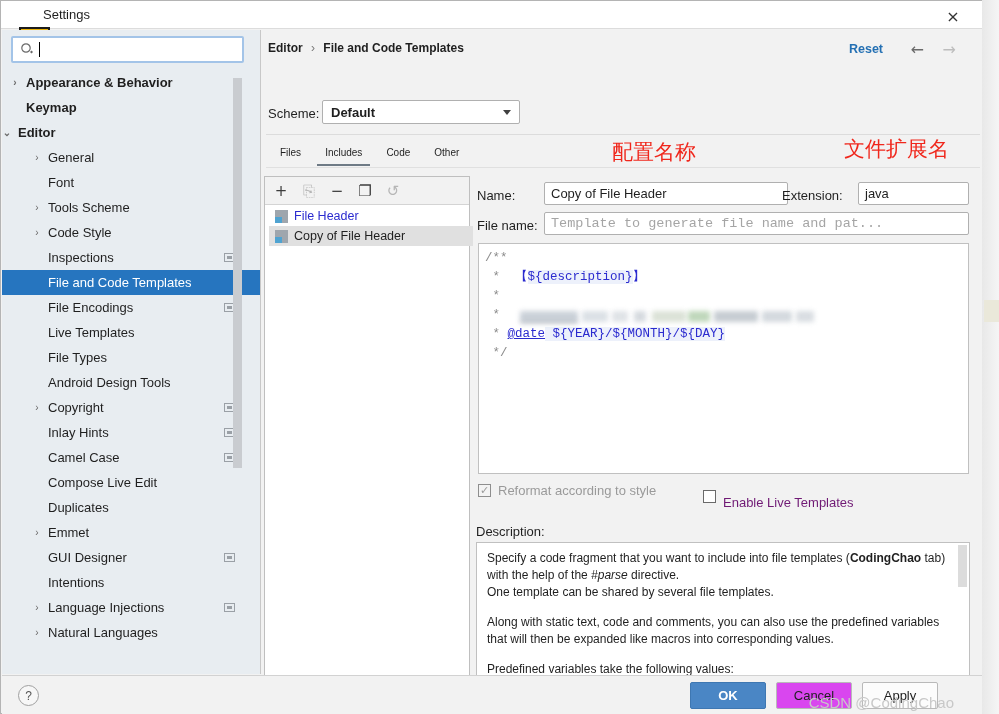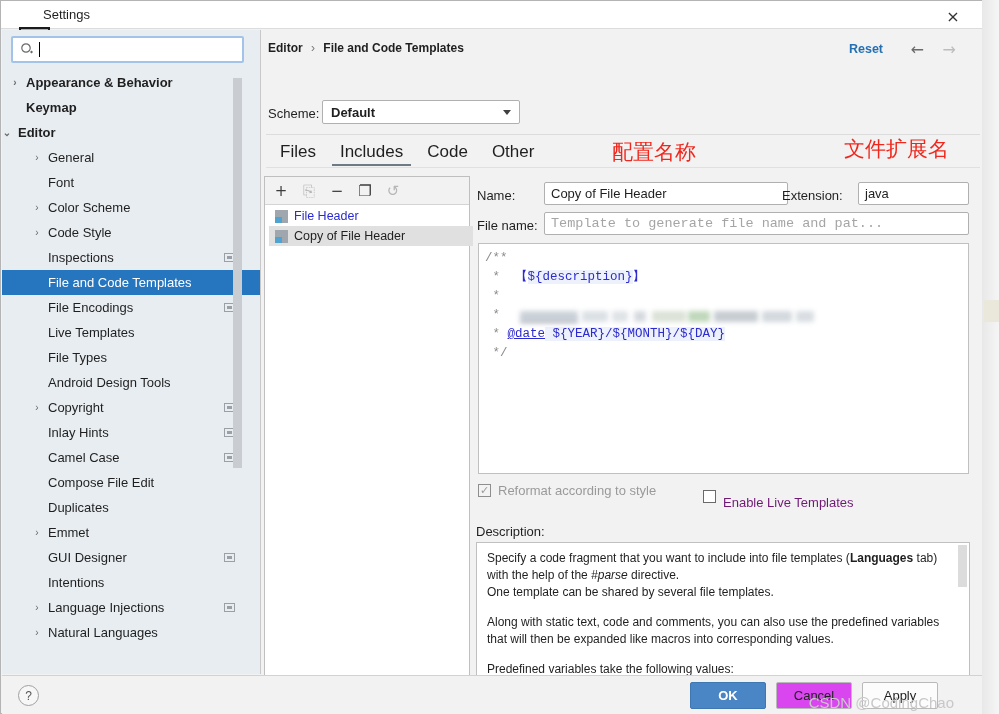--- a/index.html
+++ b/index.html
@@ -169,21 +169,21 @@
     background: #dcdcdc;
   }
 
   
   .tabs {
     position: absolute; left: 6px; top: 108px; height: 28px;
     display: flex; align-items: center; gap: 0;
   }
   .tab {
     padding: 0 12px; height: 28px; display: flex; align-items: center;
-    font-size: 17px; color: #1f1f1f; cursor: pointer; position: relative;
+    font-size: 10px; color: #1f1f1f; cursor: pointer; position: relative;
   }
   .tab.active::after {
     content: ""; position: absolute; left: 4px; right: 4px; bottom: 0;
     height: 2px; background: #6e7a85;
   }
   .hr-under-tabs {
     position: absolute; left: 4px; top: 137px; width: 714px; height: 1px;
     background: #e0e0e0;
   }
 
@@ -373,21 +373,21 @@
           </div>
           <div class="tree-item">
             <span class="tree-arrow" style="left: 28px;">›</span>
             <span class="tree-label" style="margin-left: 46px;">General</span>
           </div>
           <div class="tree-item">
             <span class="tree-label" style="margin-left: 46px;">Font</span>
           </div>
           <div class="tree-item">
             <span class="tree-arrow" style="left: 28px;">›</span>
-            <span class="tree-label" style="margin-left: 46px;">Color Scheme</span>
+            <span class="tree-label" style="margin-left: 46px;">Tools Scheme</span>
           </div>
           <div class="tree-item">
             <span class="tree-arrow" style="left: 28px;">›</span>
             <span class="tree-label" style="margin-left: 46px;">Code Style</span>
           </div>
           <div class="tree-item">
             <span class="tree-label" style="margin-left: 46px;">Inspections</span>
             <span class="tree-badge"></span>
           </div>
           <div class="tree-item selected">
@@ -413,21 +413,21 @@
           </div>
           <div class="tree-item">
             <span class="tree-label" style="margin-left: 46px;">Inlay Hints</span>
             <span class="tree-badge"></span>
           </div>
           <div class="tree-item">
             <span class="tree-label" style="margin-left: 46px;">Camel Case</span>
             <span class="tree-badge"></span>
           </div>
           <div class="tree-item">
-            <span class="tree-label" style="margin-left: 46px;">Compose File Edit</span>
+            <span class="tree-label" style="margin-left: 46px;">Compose Live Edit</span>
           </div>
           <div class="tree-item">
             <span class="tree-label" style="margin-left: 46px;">Duplicates</span>
           </div>
           <div class="tree-item">
             <span class="tree-arrow" style="left: 28px;">›</span>
             <span class="tree-label" style="margin-left: 46px;">Emmet</span>
           </div>
           <div class="tree-item">
             <span class="tree-label" style="margin-left: 46px;">GUI Designer</span>
@@ -532,21 +532,21 @@
         <span class="cbx">✓</span>
         <span class="cbx-label">Reformat according to style</span>
       </div>
       <div class="cbx-row2">
         <span class="cbx enabled"></span>
         <span class="cbx-label on">Enable Live Templates</span>
       </div>
 
       <div class="desc-label">Description:</div>
       <div class="desc-box">
-        <div><span>Specify a code fragment that you want to include into file templates (</span><b>Languages</b><span> tab) with the help of the </span><i>#parse</i><span> directive.</span></div>
+        <div><span>Specify a code fragment that you want to include into file templates (</span><b>CodingChao</b><span> tab) with the help of the </span><i>#parse</i><span> directive.</span></div>
         <div>One template can be shared by several file templates.</div>
         <div style="height:13px"></div>
         <div>Along with static text, code and comments, you can also use the predefined variables that will then be expanded like macros into corresponding values.</div>
         <div style="height:13px"></div>
         <div>Predefined variables take the following values:</div>
         <div style="height:6px"></div>
         <div class="desc-var-row">
           <span class="v desc-mono">${PACKAGE_NAME}</span>
           <span>Name of the package in which a new file is created</span>
         </div>

